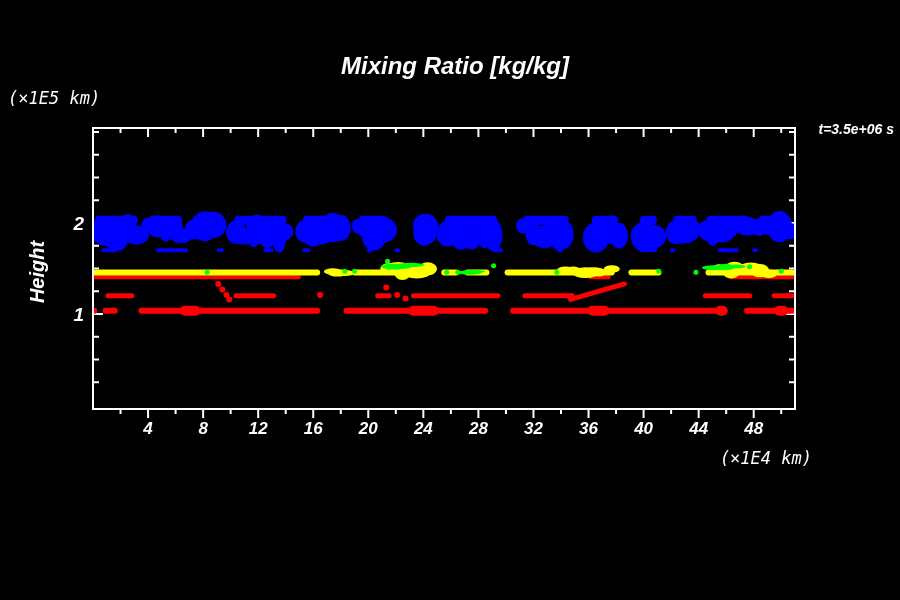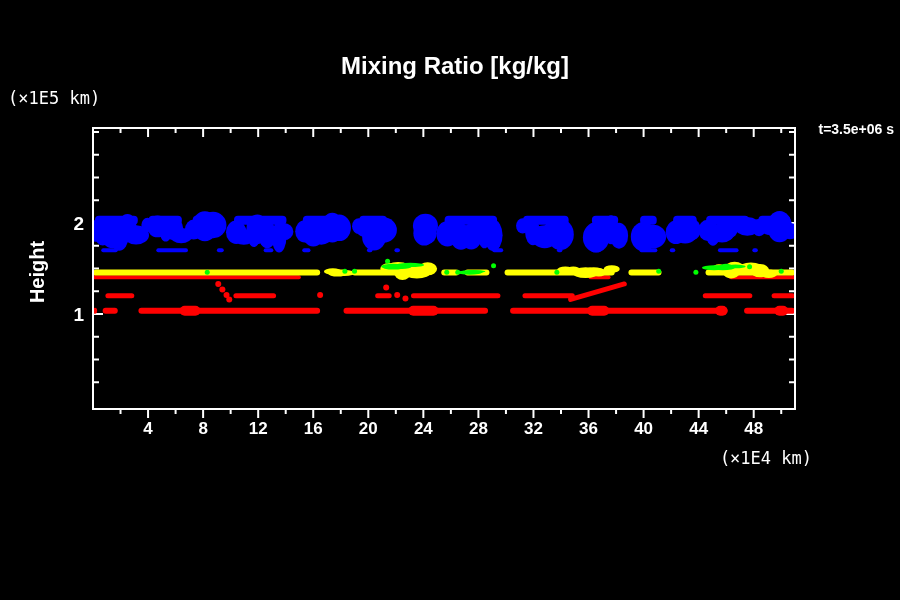--- a/index.html
+++ b/index.html
@@ -1,17 +1,17 @@
 <!DOCTYPE html>
 <html><head>
 <meta charset="utf-8">
 <style>
   html,body{margin:0;padding:0;background:#000;}
   .stage{position:relative;width:900px;height:492px;background:#000;overflow:hidden;
-         font-family:"Liberation Sans",sans-serif;}
+         font-family:"Liberation Sans",sans-serif;font-style:italic;}
   svg text{user-select:none;}
 </style>
 </head>
 <body>
 
 <div class="stage">
   <svg id="plot-svg" width="900" height="600" viewBox="0 0 900 600" xmlns="http://www.w3.org/2000/svg">
     <defs>
       <clipPath id="pc">
           <rect x="94" y="129" width="700" height="279"></rect>

